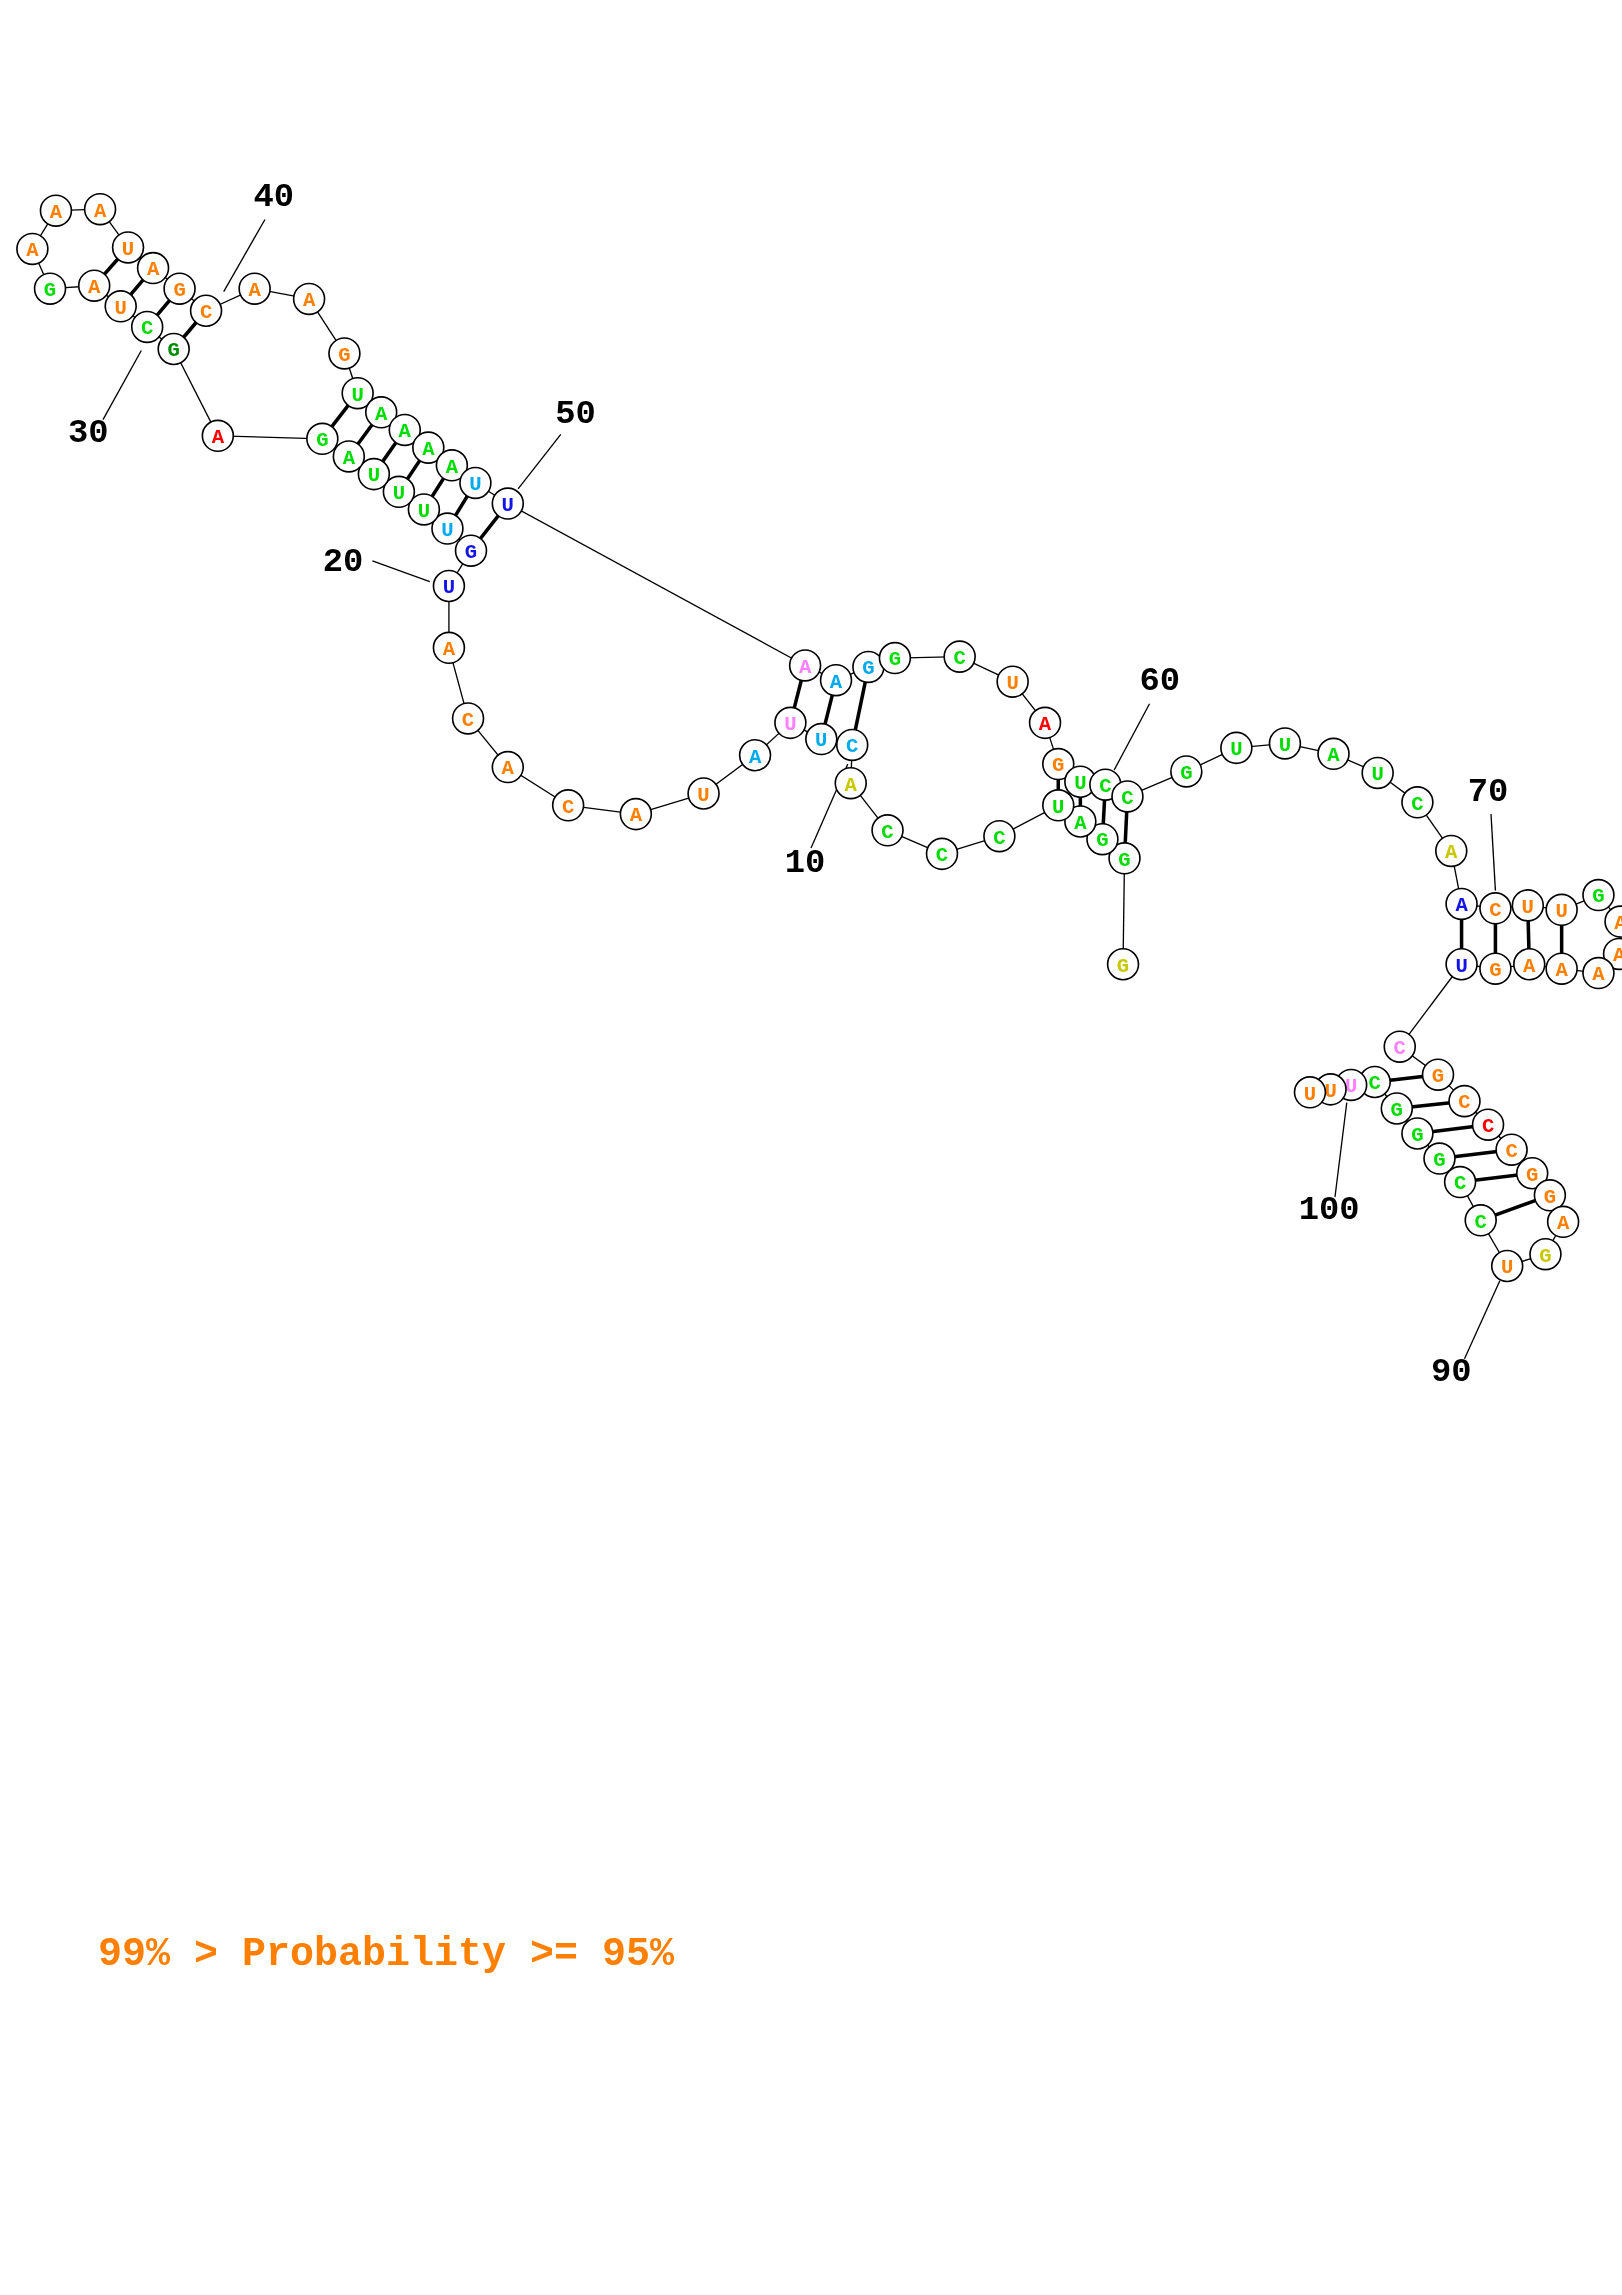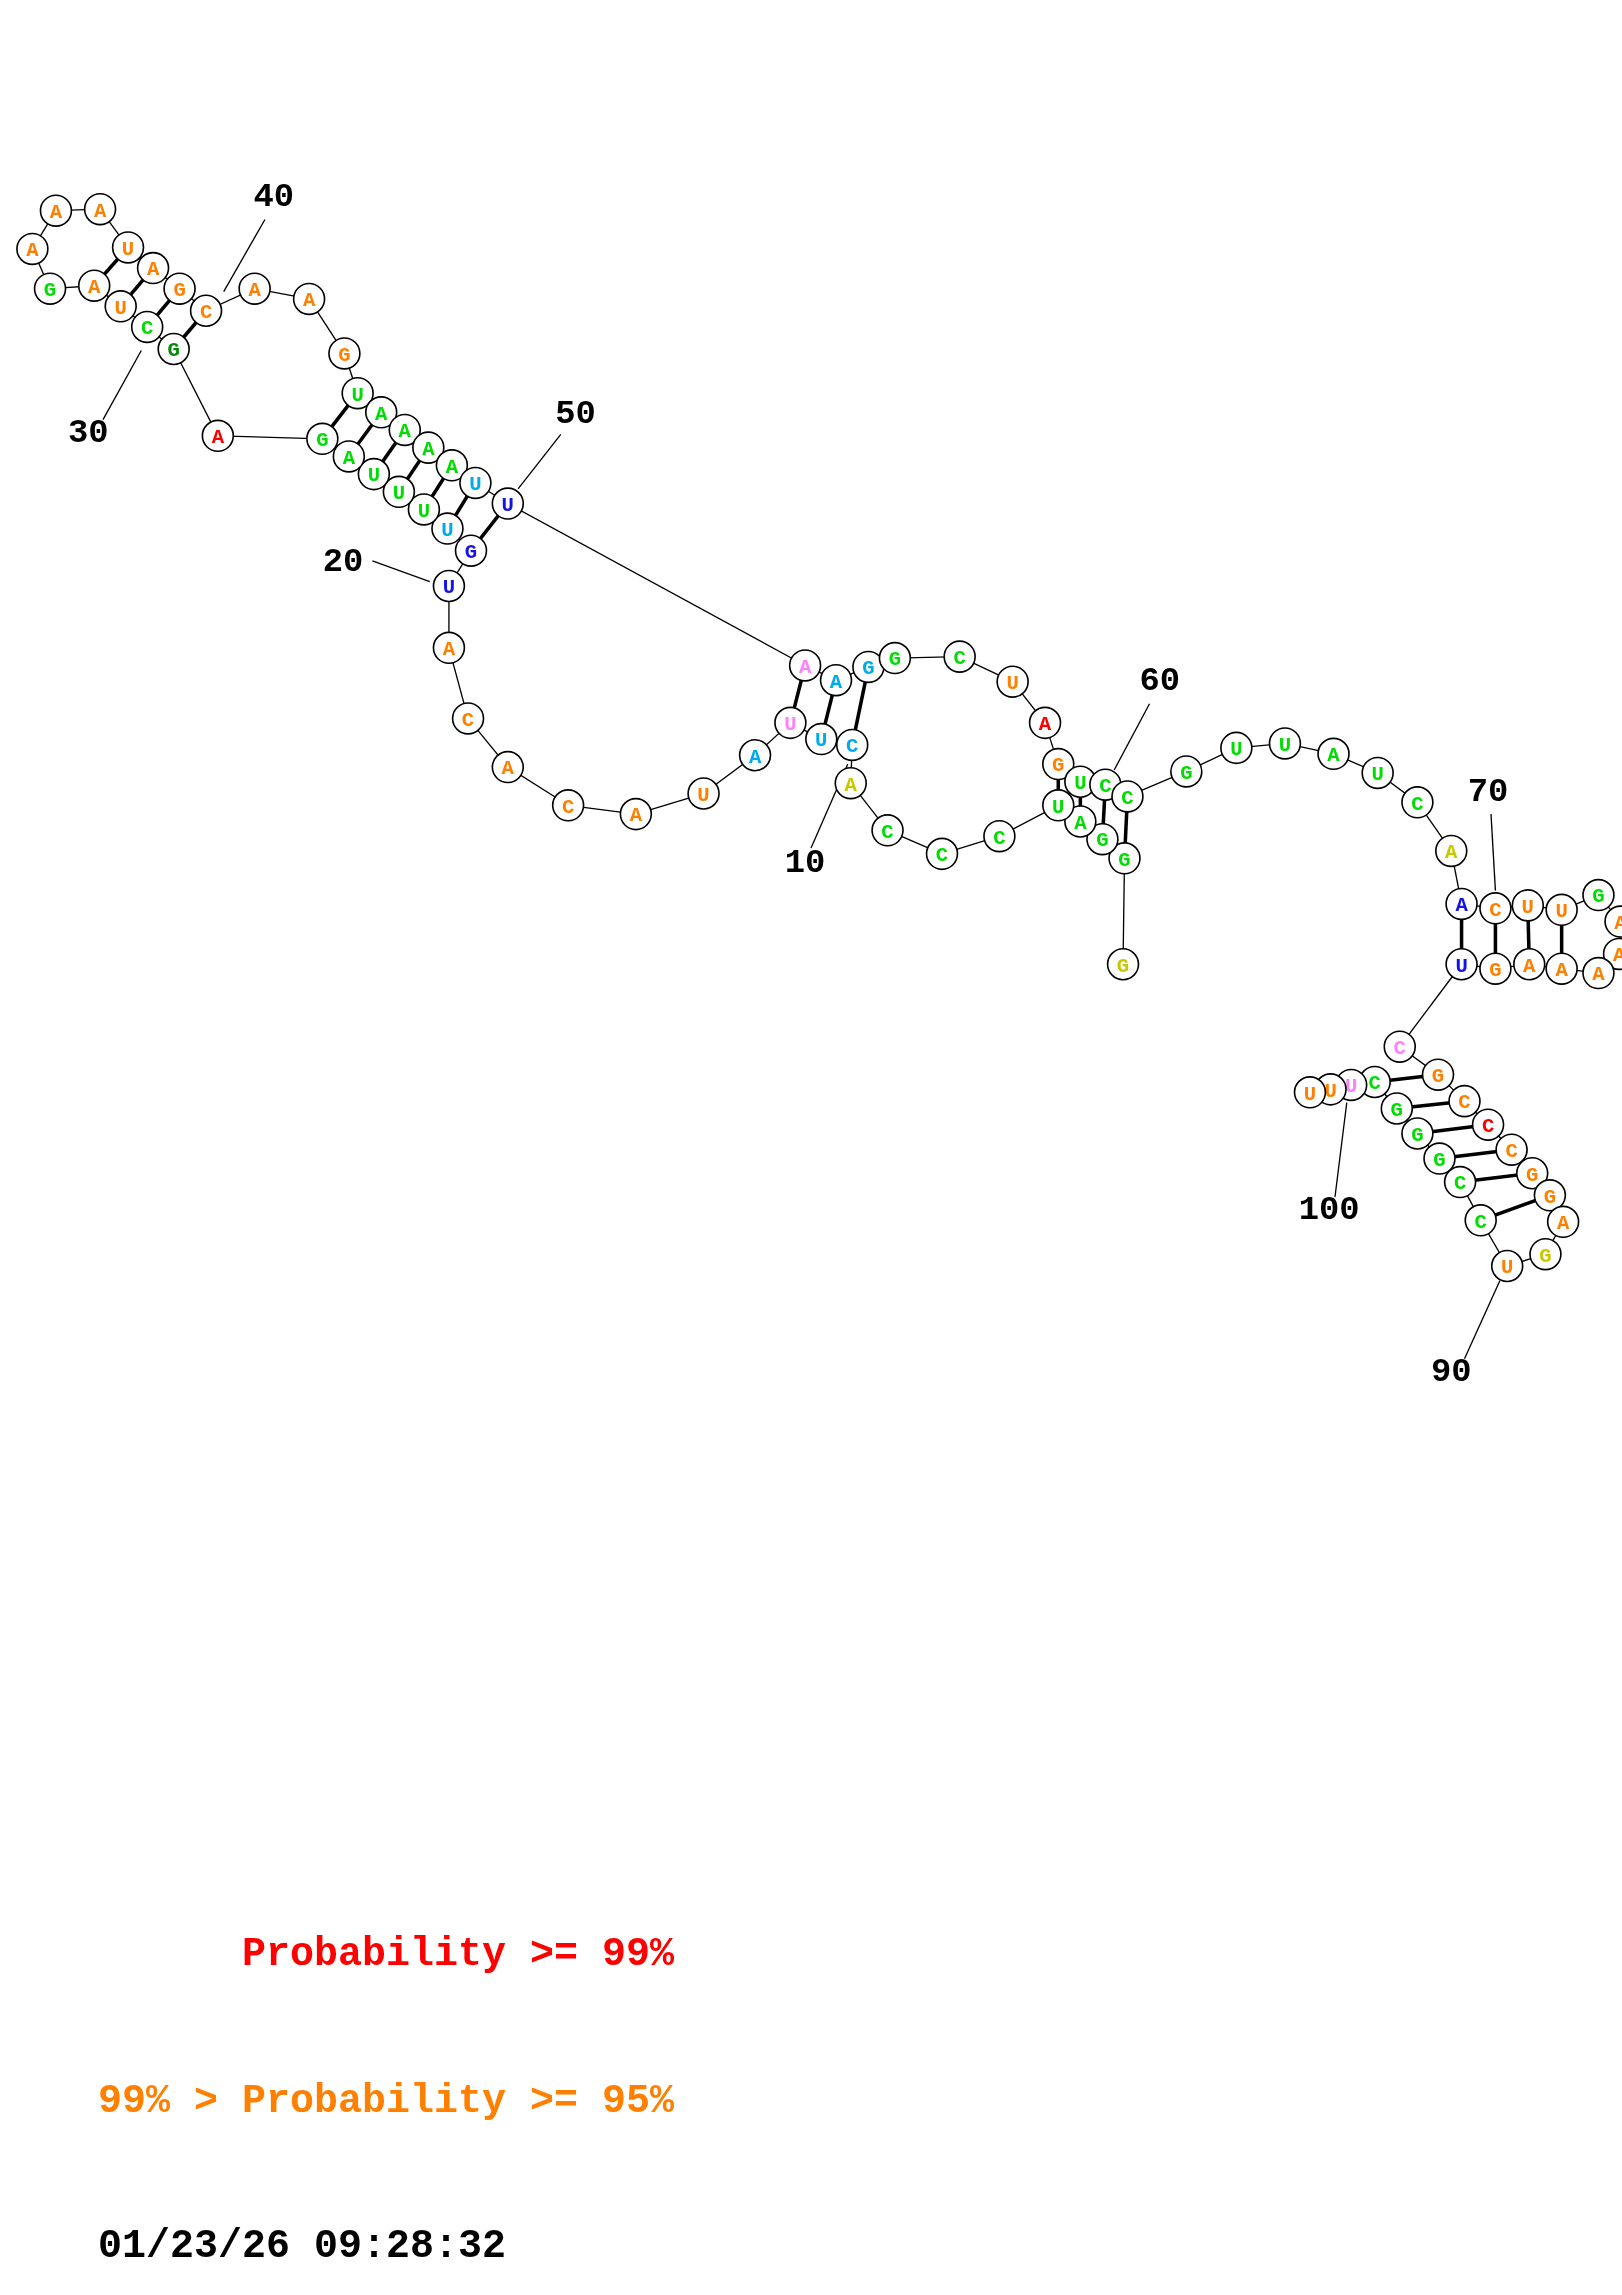--- a/index.html
+++ b/index.html
@@ -561,25 +561,23 @@
       <text x="60" y="300" text-anchor="middle" font-size="23" font-weight="bold" fill="#000000" font-family="&quot;Liberation Mono&quot;,&quot;DejaVu Sans Mono&quot;,monospace">30</text>
       <text x="186" y="140" text-anchor="middle" font-size="23" font-weight="bold" fill="#000000" font-family="&quot;Liberation Mono&quot;,&quot;DejaVu Sans Mono&quot;,monospace">40</text>
       <text x="391" y="287" text-anchor="middle" font-size="23" font-weight="bold" fill="#000000" font-family="&quot;Liberation Mono&quot;,&quot;DejaVu Sans Mono&quot;,monospace">50</text>
       <text x="788" y="469" text-anchor="middle" font-size="23" font-weight="bold" fill="#000000" font-family="&quot;Liberation Mono&quot;,&quot;DejaVu Sans Mono&quot;,monospace">60</text>
       <text x="1011" y="544" text-anchor="middle" font-size="23" font-weight="bold" fill="#000000" font-family="&quot;Liberation Mono&quot;,&quot;DejaVu Sans Mono&quot;,monospace">70</text>
       <text x="986" y="938" text-anchor="middle" font-size="23" font-weight="bold" fill="#000000" font-family="&quot;Liberation Mono&quot;,&quot;DejaVu Sans Mono&quot;,monospace">90</text>
       <text x="903" y="828" text-anchor="middle" font-size="23" font-weight="bold" fill="#000000" font-family="&quot;Liberation Mono&quot;,&quot;DejaVu Sans Mono&quot;,monospace">100</text>
     </svg>
 
   <div class="legend">
-    <div class="legend-line" style="color: rgb(255, 0, 0);">      Probability &gt;= 99%</div>
     <div class="legend-line" style="color: rgb(255, 128, 0); font-family: Liberation Mono, monospace;">99% &gt; Probability &gt;= 95%</div>
     
     
     
     
     
   </div>
 
-  <div class="timestamp">01/23/26 09:28:32</div>
 
 </div>
 
 
 </body></html>

